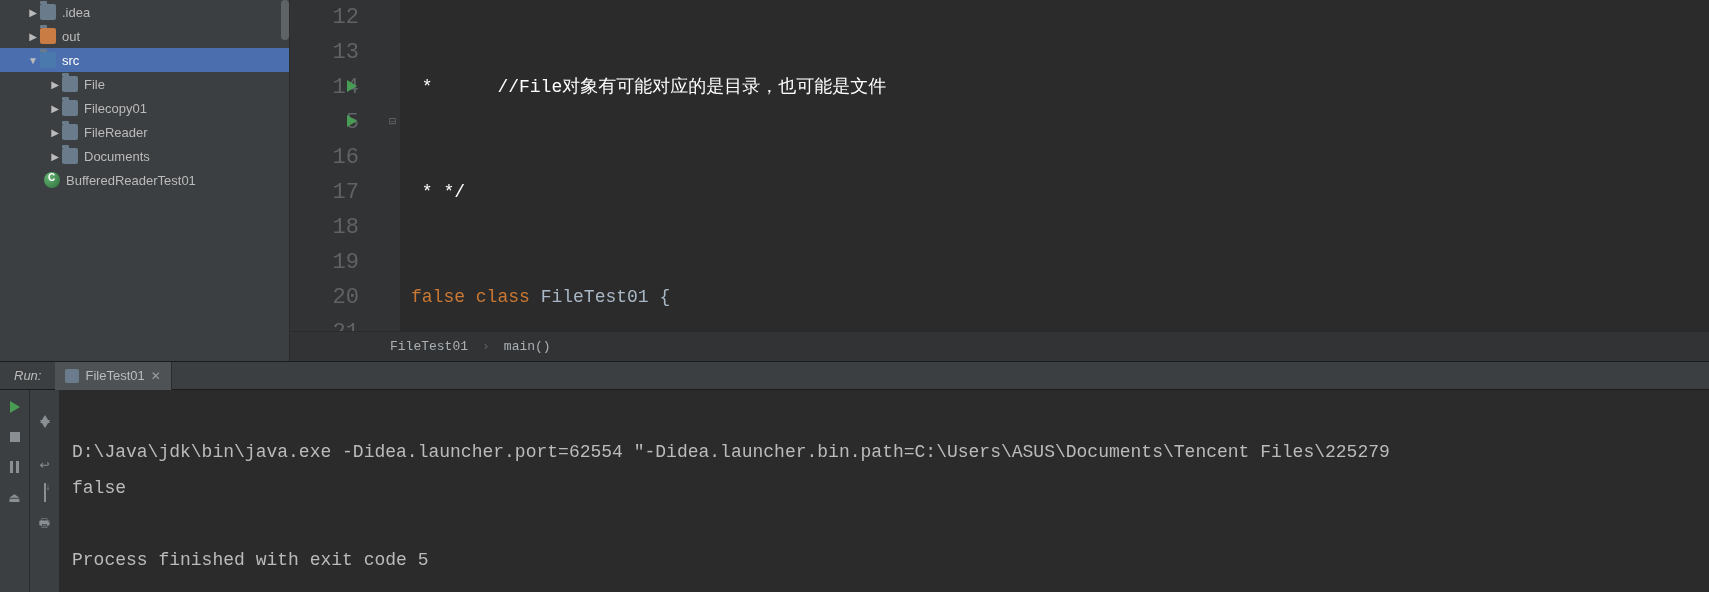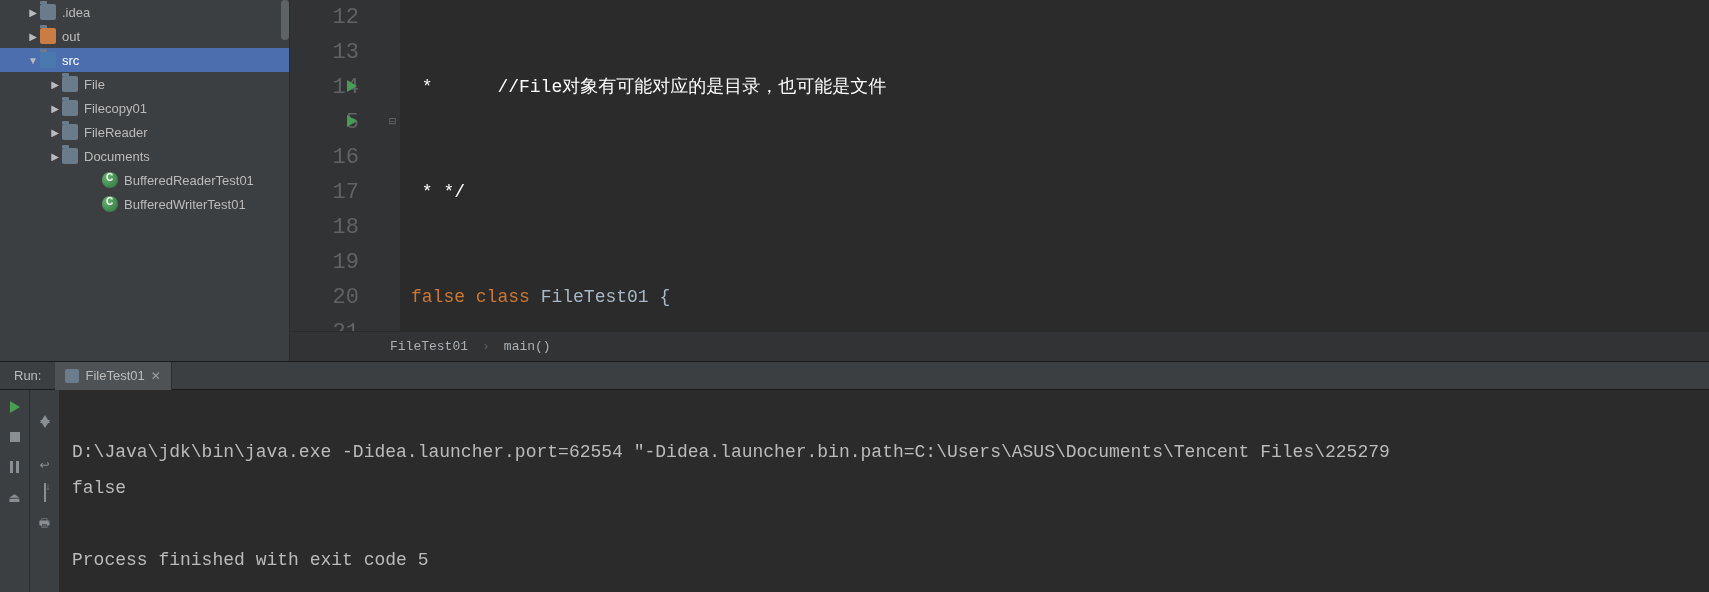--- a/index.html
+++ b/index.html
@@ -49,21 +49,21 @@
 }
 .folder-closed { background:#6a7b8b; border-radius:2px; position:relative; }
 .folder-closed::before { content:""; position:absolute; top:-3px; left:0; width:7px; height:3px; background:#6a7b8b; border-radius:1px 1px 0 0; }
 .folder-orange { background:#c97c44; }
 .folder-blue { background:#4a79ad; }
 .class-icon { border-radius:50%; background:#4a8a3e; position:relative; }
 .class-icon::after { content:"C"; color:#fff; font-size:10px; font-weight:bold; position:absolute; top:0; left:4px; }
 .class-icon.circ { background:radial-gradient(circle at 30% 30%, #63b36f, #2f6f3d); }
 .indent-1 { padding-left: 26px; }
 .indent-2 { padding-left: 48px; }
-.indent-3 { padding-left: 102px; }
+.indent-3 { padding-left: 44px; }
 .scrollbar-v {
   position: absolute;
   right: 0; top: 0;
   width: 8px; height: 40px;
   background: #5e6366;
   border-radius: 4px;
 }
 .project-tree { position: relative; }
 
 .editor {
@@ -145,20 +145,21 @@
   height: 28px;
   background: #3c3f41;
   display: flex;
   align-items: center;
   font-size: 13px;
   color: #bbbbbb;
   border-bottom: 1px solid #1c1c1c;
 }
 .run-label {
   padding: 0 14px;
+  font-style: italic;
 }
 .run-tab {
   height: 28px;
   background: #4e5254;
   display: flex;
   align-items: center;
   padding: 0 10px;
   gap: 6px;
   border-right: 1px solid #2b2b2b;
 }
@@ -253,24 +254,20 @@
       <span>FileReader</span>
     </div>
     <div class="tree-row indent-2">
       <span class="tree-arrow">▶</span>
       <span class="folder-icon folder-closed"></span>
       <span>Documents</span>
     </div>
     <div class="tree-row indent-3">
       <span class="file-icon class-icon circ"></span>
       <span>BufferedReaderTest01</span>
-    </div>
-    <div class="tree-row indent-3">
-      <span class="file-icon class-icon circ"></span>
-      <span>BufferedWriterTest01</span>
     </div>
     <div class="scrollbar-v"></div>
   </div>
 
   <div class="editor">
     <div class="code-area">
       <div class="gutter">
         <div class="gutter-line">12</div>
         <div class="gutter-line">13</div>
         <div class="gutter-line"><span>14</span><span class="run-glyph"></span></div>

